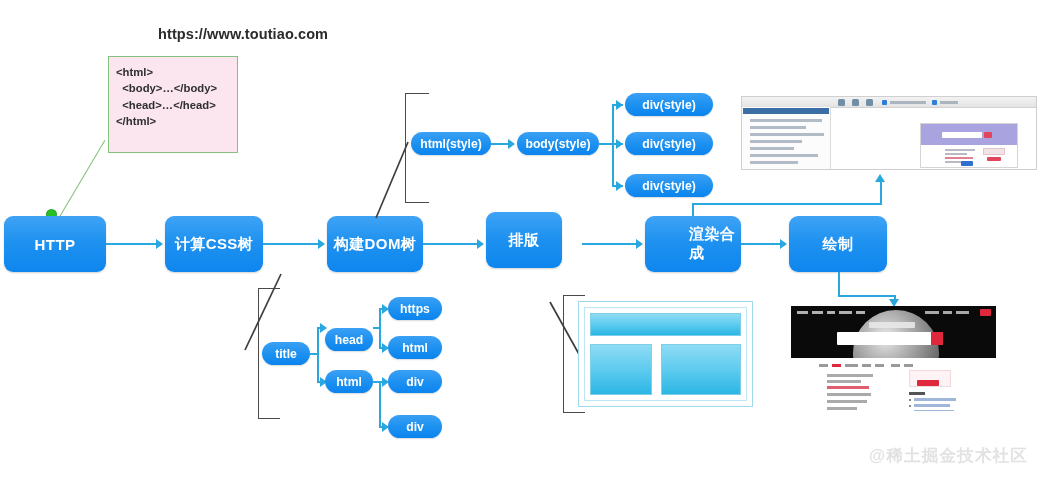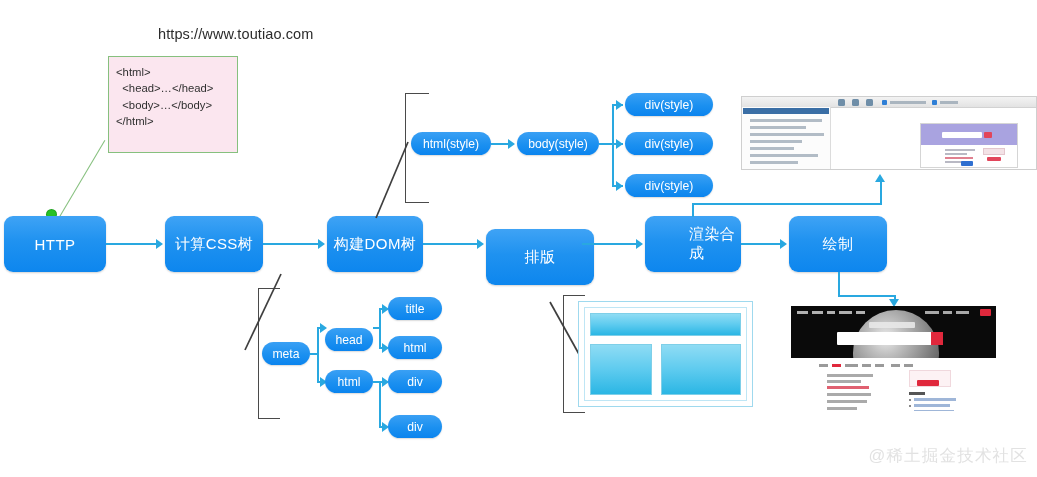--- a/index.html
+++ b/index.html
@@ -9,20 +9,21 @@
   }
   body {
     font-family: "Liberation Sans", "DejaVu Sans", sans-serif;
   }
   #canvas {
     position: relative;
     width: 1037px;
     height: 477px;
     background: #ffffff;
     overflow: hidden;
+    font-weight: bold;
   }
 
   
   .url-label {
     position: absolute;
     left: 158px;
     top: 26px;
     font-size: 14.5px;
     color: #2b2b2b;
     letter-spacing: 0.1px;
@@ -80,21 +81,21 @@
     align-items: center;
     justify-content: center;
     color: #ffffff;
     font-size: 15px;
     letter-spacing: 0.4px;
     box-sizing: border-box;
   }
   .stage.http { left: 4px;   top: 216px; width: 102px; }
   .stage.dom  { left: 165px; top: 216px; width: 98px;  }
   .stage.css  { left: 327px; top: 216px; width: 96px;  }
-  .stage.lay  { left: 486px; top: 229px; width: 108px; text-align: center;  }
+  .stage.lay  { left: 486px; top: 212px; width: 76px; text-align: center;  }
   .stage.comp { left: 645px; top: 216px; width: 96px; padding-left: 44px;  }
   .stage.pai  { left: 789px; top: 216px; width: 98px;  }
 
   
   .pill {
     position: absolute;
     height: 23px;
     border-radius: 12px;
     background: linear-gradient(180deg, #3aa0f4 0%, #1b90f0 55%, #0b84ee 100%);
     color: #ffffff;
@@ -329,22 +330,22 @@
 </style>
 </head>
 <body>
 
 <div id="canvas">
 
   <div class="url-label">https://www.toutiao.com</div>
 
   <div class="code-box">
     <div class="line">&lt;html&gt;</div>
+    <div class="line">  &lt;body&gt;…&lt;/body&gt;</div>
     <div class="line">  &lt;head&gt;…&lt;/head&gt;</div>
-    <div class="line">  &lt;body&gt;…&lt;/body&gt;</div>
     <div class="line">&lt;/html&gt;</div>
   </div>
 
   <svg class="leader-line" width="70" height="105" viewBox="0 0 70 105">
     <line x1="62" y1="2" x2="4" y2="100" stroke="#86c07e" stroke-width="1.2"></line>
   </svg>
   <div class="green-dot"></div>
 
   <div class="stage http">HTTP</div>
   <div class="stage dom">计算CSS树</div>
@@ -399,40 +400,40 @@
 
   <div class="pill" style="left:625px; top:93px;  width:88px;">div(style)</div>
   <div class="pill" style="left:625px; top:132px; width:88px;">div(style)</div>
   <div class="pill" style="left:625px; top:174px; width:88px;">div(style)</div>
 
   <div class="bracket" style="left:258px; top:288px; width:22px; height:131px;"></div>
   <svg class="diag" style="left:243px; top:272px;" width="42" height="82" viewBox="0 0 42 82">
     <line x1="38" y1="2" x2="2" y2="78" stroke="#3f3f3f" stroke-width="1.7"></line>
   </svg>
 
-  <div class="pill" style="left:262px; top:342px; width:48px;">meta</div>
+  <div class="pill" style="left:262px; top:342px; width:48px;">title</div>
 
   <div class="hline" style="left:310px; top:353px; width:8px;"></div>
   <div class="vline" style="left:317px; top:327px; height:55px;"></div>
   <div class="hline" style="left:317px; top:327px; width:6px;"></div>
   <div class="arrow-r" style="left:320px; top:323px;"></div>
   <div class="hline" style="left:317px; top:381px; width:6px;"></div>
   <div class="arrow-r" style="left:320px; top:377px;"></div>
 
   <div class="pill" style="left:325px; top:328px; width:48px;">head</div>
   <div class="pill" style="left:325px; top:370px; width:48px;">html</div>
 
   <div class="hline" style="left:373px; top:327px; width:7px;"></div>
   <div class="vline" style="left:379px; top:308px; height:40px;"></div>
   <div class="hline" style="left:379px; top:308px; width:6px;"></div>
   <div class="arrow-r" style="left:382px; top:304px;"></div>
   <div class="hline" style="left:379px; top:347px; width:6px;"></div>
   <div class="arrow-r" style="left:382px; top:343px;"></div>
 
-  <div class="pill" style="left:388px; top:297px; width:54px;">title</div>
+  <div class="pill" style="left:388px; top:297px; width:54px;">https</div>
   <div class="pill" style="left:388px; top:336px; width:54px;">html</div>
 
   <div class="hline" style="left:373px; top:381px; width:7px;"></div>
   <div class="vline" style="left:379px; top:381px; height:46px;"></div>
   <div class="hline" style="left:379px; top:381px; width:6px;"></div>
   <div class="arrow-r" style="left:382px; top:377px;"></div>
   <div class="hline" style="left:379px; top:426px; width:6px;"></div>
   <div class="arrow-r" style="left:382px; top:422px;"></div>
 
   <div class="pill" style="left:388px; top:370px; width:54px;">div</div>

